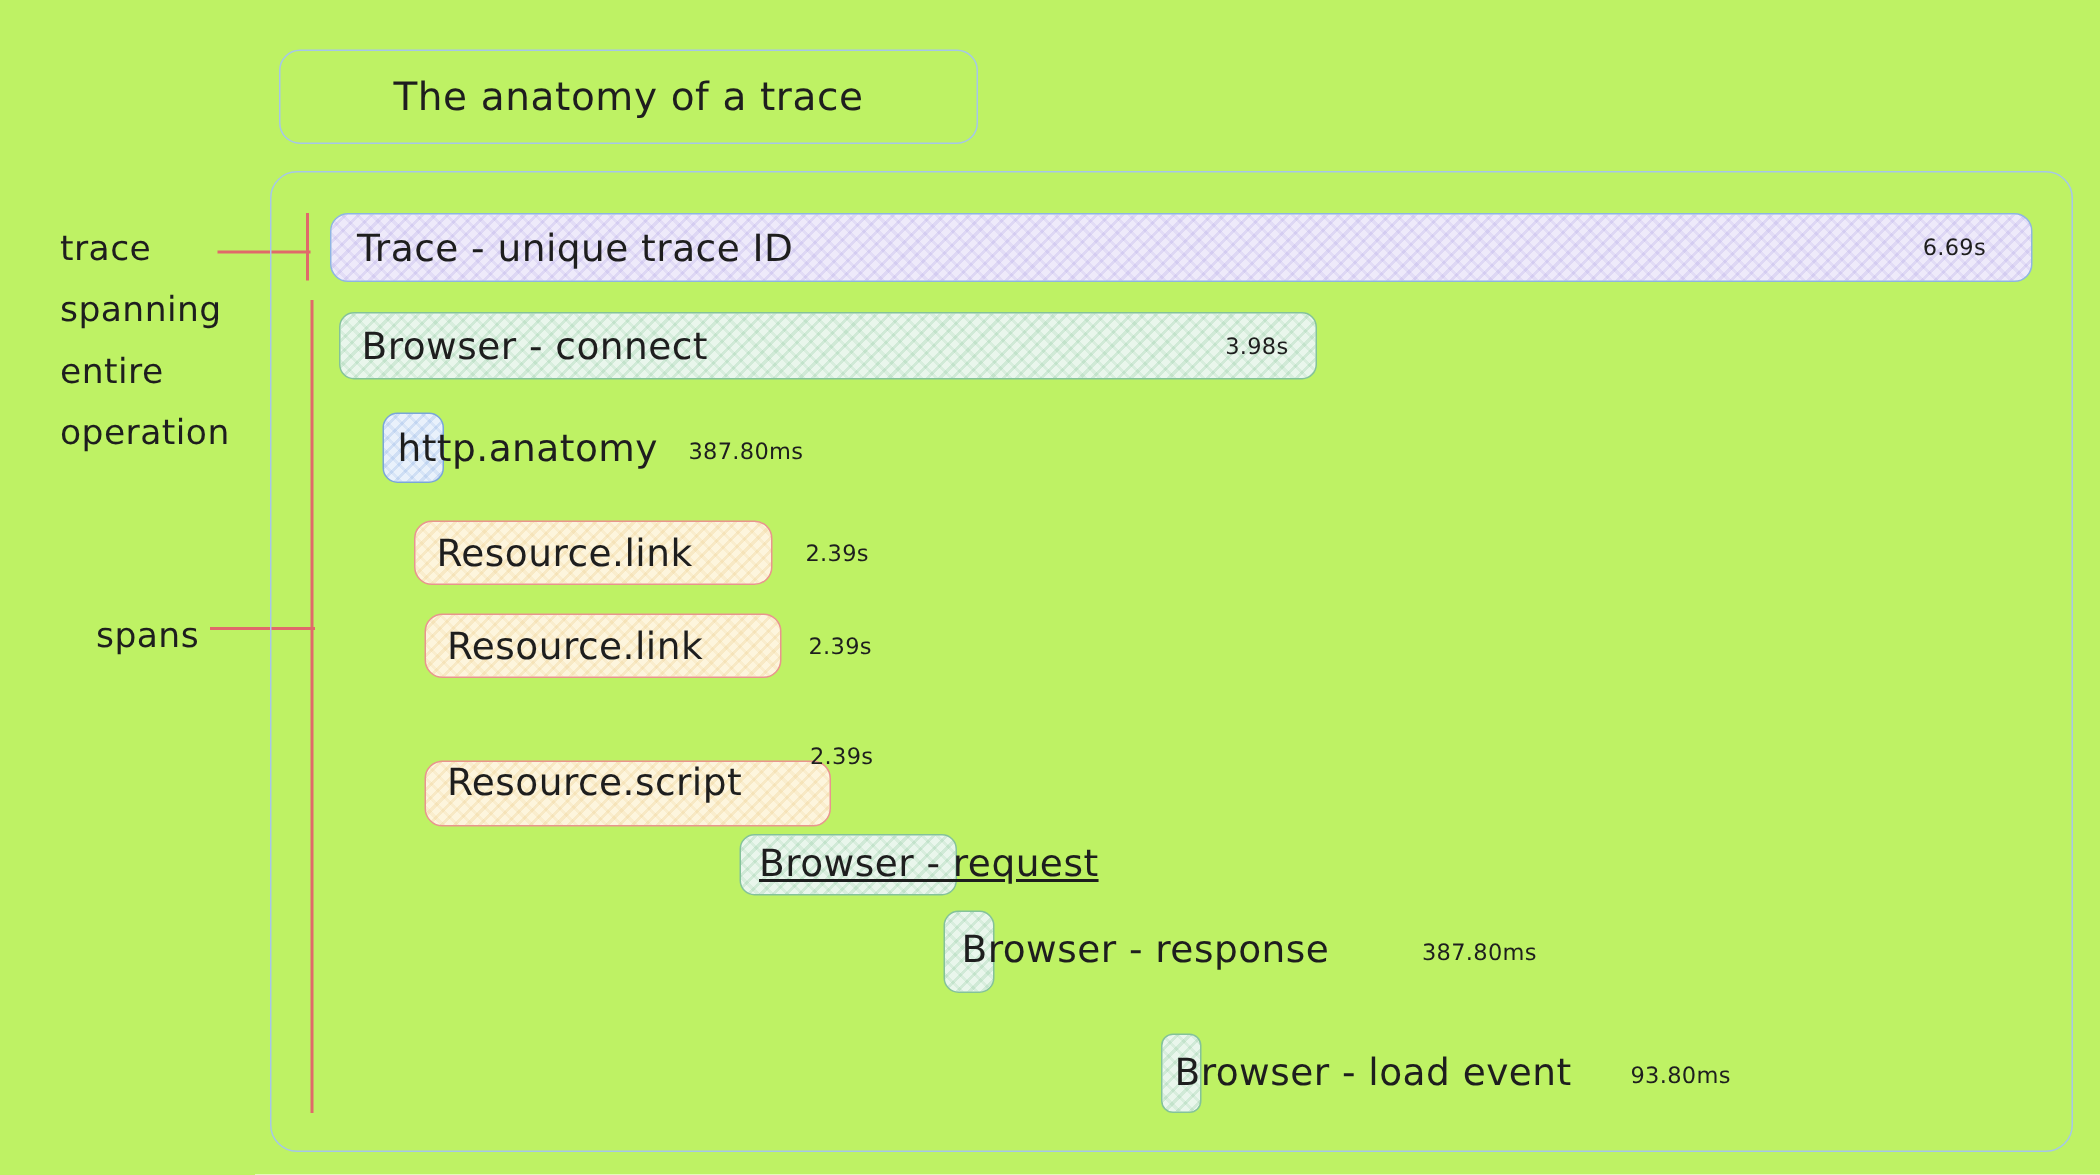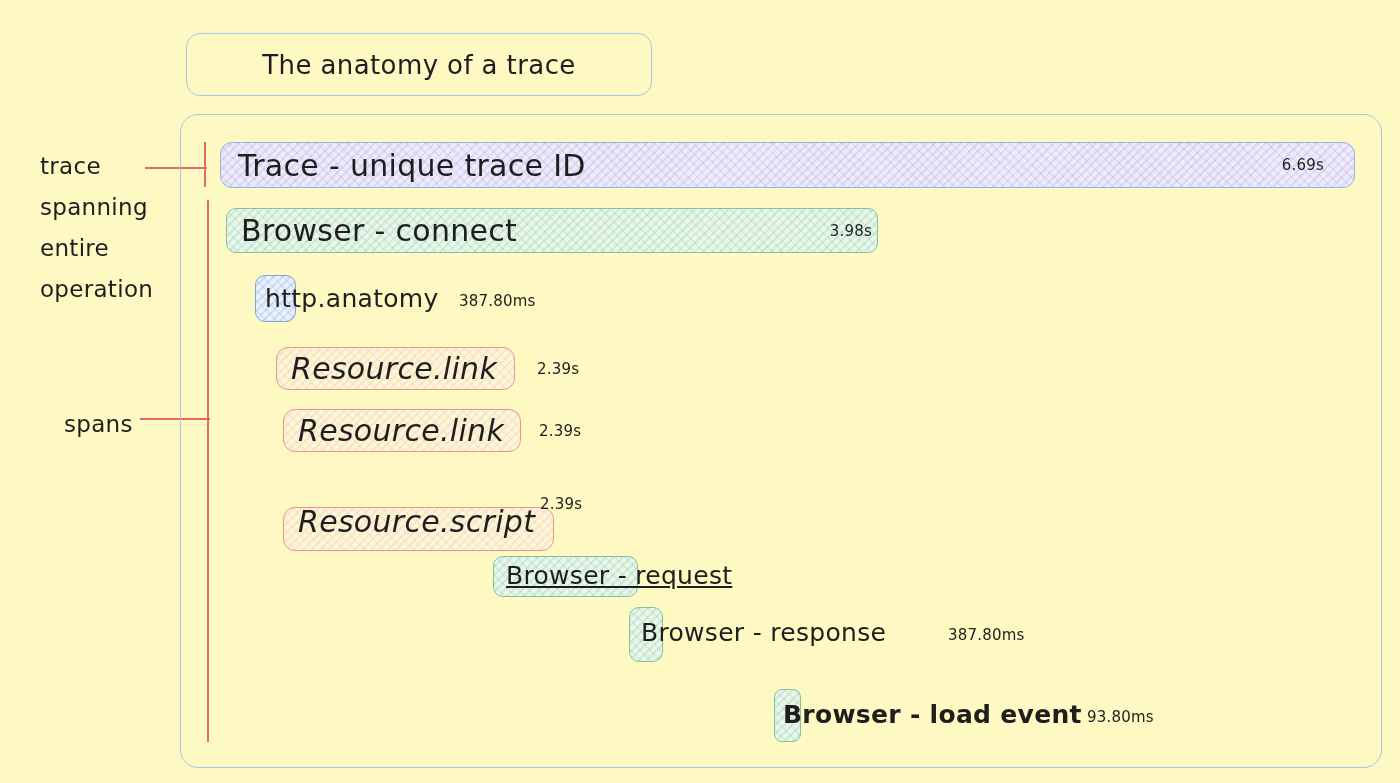--- a/index.html
+++ b/index.html
@@ -1,36 +1,36 @@
 <!DOCTYPE html>
 <html style="--c-text: #1e1e1e; --c-blue-light: #a5c6ea; --c-blue-border: #8fb5e2; --c-blue-mid: #7aa6d9; --c-blue-fill: #e9f1fb; --c-green-border: #84c29a; --c-green-fill: #e9f6ec; --c-yellow-fill: #fdf5dd; --c-red-border: #e9958e; --c-purple-fill: #eeeafa; --c-annot-red: #e06a6a;"><head>
 <meta charset="utf-8">
 <style>
   html,body{margin:0;padding:0;background:#ffffff;}
   .canvas{
-    position:relative;width:1400px;height:783px;background:#fef9c3;overflow:hidden;
+    position:relative;width:1400px;height:783px;background:#bef264;overflow:hidden;
     font-family:"DejaVu Sans",sans-serif;color:var(--c-text,#1e1e1e);
   }
   .title-box{
     position:absolute;left:186px;top:33px;width:464px;height:61px;
     border:1.6px solid var(--c-blue-light,#a5c6ea);border-radius:14px;
     display:flex;align-items:center;justify-content:center;
   }
   .title-text{font-size:26px;letter-spacing:.4px;}
   .container-box{
     position:absolute;left:180px;top:114px;width:1200px;height:652px;
     border:1.6px solid var(--c-blue-light,#a5c6ea);border-radius:18px;
   }
   .annot{font-size:23px;line-height:41px;letter-spacing:.3px;position:absolute;white-space:pre-line;}
   .trace-annot{left:40px;top:146px;}
   .spans-annot{left:64px;top:404px;}
   .redline{position:absolute;background:var(--c-annot-red,#e06a6a);}
 
   .span-box{position:absolute;box-sizing:border-box;display:flex;align-items:center;}
-  .span-label{font-size:30px;letter-spacing:.3px;white-space:nowrap;}
+  .span-label{font-size:25px;letter-spacing:.3px;white-space:nowrap;}
   .span-duration{font-size:15px;letter-spacing:.2px;white-space:nowrap;}
   .float-label{position:absolute;font-size:25px;letter-spacing:.3px;white-space:nowrap;display:flex;align-items:center;}
   .float-duration{position:absolute;font-size:15px;letter-spacing:.2px;white-space:nowrap;display:flex;align-items:center;}
 
   .fill-purple{
     background-color:var(--c-purple-fill,#eeeafa);
     background-image:
       repeating-linear-gradient(135deg,rgba(124,104,210,.14) 0 2px,transparent 2px 6px),
       repeating-linear-gradient(45deg,rgba(124,104,210,.10) 0 2px,transparent 2px 7px);
     border:1.6px solid var(--c-blue-border,#8fb5e2);
@@ -41,21 +41,20 @@
       repeating-linear-gradient(135deg,rgba(80,170,105,.16) 0 2px,transparent 2px 6px),
       repeating-linear-gradient(45deg,rgba(80,170,105,.11) 0 2px,transparent 2px 7px);
     border:1.6px solid var(--c-green-border,#84c29a);
   }
   .fill-yellow{
     background-color:var(--c-yellow-fill,#fdf5dd);
     background-image:
       repeating-linear-gradient(135deg,rgba(230,190,110,.22) 0 2px,transparent 2px 6px),
       repeating-linear-gradient(45deg,rgba(230,190,110,.14) 0 2px,transparent 2px 7px);
     border:1.6px solid var(--c-red-border,#e9958e);
-    font-style:italic;
   }
   .fill-blue{
     background-color:var(--c-blue-fill,#e9f1fb);
     background-image:
       repeating-linear-gradient(135deg,rgba(90,140,215,.18) 0 2px,transparent 2px 6px),
       repeating-linear-gradient(45deg,rgba(90,140,215,.12) 0 2px,transparent 2px 7px);
     border:1.6px solid var(--c-blue-mid,#7aa6d9);
   }
 </style>
 </head>
@@ -78,21 +77,21 @@
   <div class="redline" style="left:140px;top:418px;width:70px;height:2px;"></div>
   <div class="redline" style="left:207px;top:200px;width:2px;height:542px;"></div>
 
   <div class="container-box"></div>
 
   <div class="span-box fill-purple" style="left:220px;top:142px;width:1135px;height:46px;border-radius:12px;padding:0 30px 0 17px;justify-content:space-between;">
     <span class="span-label">Trace - unique trace ID</span>
     <span class="span-duration">6.69s</span>
   </div>
 
-  <div class="span-box fill-green" style="left:226px;top:208px;width:652px;height:45px;border-radius:10px;padding:0 5px 0 14px;justify-content:space-between;">
+  <div class="span-box fill-green" style="left:226px;top:208px;width:652px;height:45px;border-radius:10px;padding:0 18px 0 14px;justify-content:space-between;">
     <span class="span-label">Browser - connect</span>
     <span class="span-duration">3.98s</span>
   </div>
 
   <div class="span-box fill-blue" style="left:255px;top:275px;width:41px;height:47px;border-radius:10px;"></div>
   <span class="float-label" style="left:265px;top:275px;height:47px;">http.anatomy</span>
   <span class="float-duration" style="left:459px;top:277px;height:47px;">387.80ms</span>
 
   <div class="span-box fill-yellow" style="left:276px;top:347px;width:239px;height:43px;border-radius:12px;padding:0 0 0 14px;">
     <span class="span-label">Resource.link</span>
@@ -110,16 +109,16 @@
   <span class="float-duration" style="left:540px;top:482px;height:44px;">2.39s</span>
 
   <div class="span-box fill-green" style="left:493px;top:556px;width:145px;height:41px;border-radius:10px;"></div>
   <span class="float-label" style="left:506px;top:555px;height:41px;text-decoration:underline;">Browser - request</span>
 
   <div class="span-box fill-green" style="left:629px;top:607px;width:34px;height:55px;border-radius:10px;"></div>
   <span class="float-label" style="left:641px;top:607px;height:51px;">Browser - response</span>
   <span class="float-duration" style="left:948px;top:609px;height:51px;">387.80ms</span>
 
   <div class="span-box fill-green" style="left:774px;top:689px;width:27px;height:53px;border-radius:8px;"></div>
-  <span class="float-label" style="left:783px;top:689px;height:50px;font-weight:bold;">Browser - load event</span>
+  <span class="float-label" style="left:783px;top:689px;height:50px;">Browser - load event</span>
   <span class="float-duration" style="left:1087px;top:692px;height:50px;">93.80ms</span>
 
 </div>
 
 </body></html>

